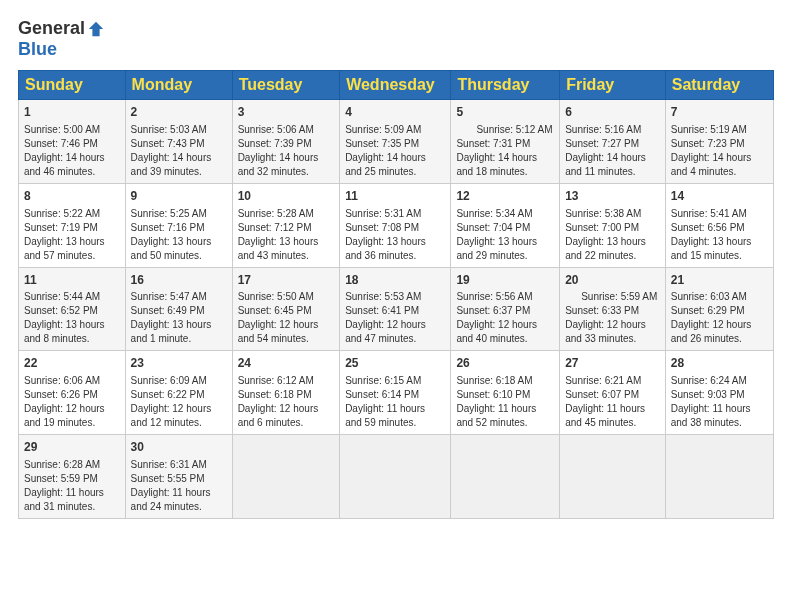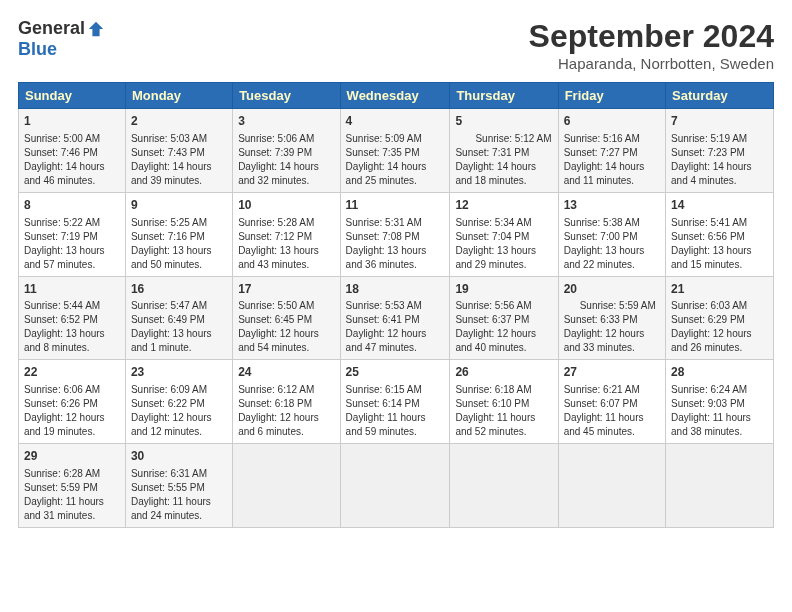--- a/index.html
+++ b/index.html
@@ -57,24 +57,24 @@
       font-size: 15px;
       color: #555;
     }
     table {
       width: 100%;
       border-collapse: collapse;
       font-size: 10px;
     }
     thead tr th {
       background-color: #2a6db5;
-      color: #fef9c3;
+      color: #fde047;
       text-align: left;
       padding: 5px 6px;
-      font-size: 13px;
+      font-size: 16px;
       font-weight: bold;
       border: 1px solid #1a5da0;
     }
     tbody tr td {
       vertical-align: top;
       border: 1px solid #ccc;
       padding: 4px 5px;
       width: 113px;
       min-height: 70px;
       background: #fff;
@@ -108,24 +108,20 @@
   <div class="header">
     <div class="logo">
       <div class="logo-text">
         <span class="logo-general">General</span>
         <svg class="logo-icon" viewBox="0 0 20 20">
           <polygon points="10,2 18,10 14,10 14,18 6,18 6,10 2,10" fill="#2a6db5"></polygon>
         </svg>
       </div>
       <span class="logo-blue">Blue</span>
     </div>
-    <div class="title-section">
-      <div class="month-title">September 2024</div>
-      <div class="location">Haparanda, Norrbotten, Sweden</div>
-    </div>
   </div>
 
   <table>
     <thead>
       <tr>
       <th>Sunday</th>
           <th>Monday</th>
           <th>Tuesday</th>
           <th>Wednesday</th>
           <th>Thursday</th>

